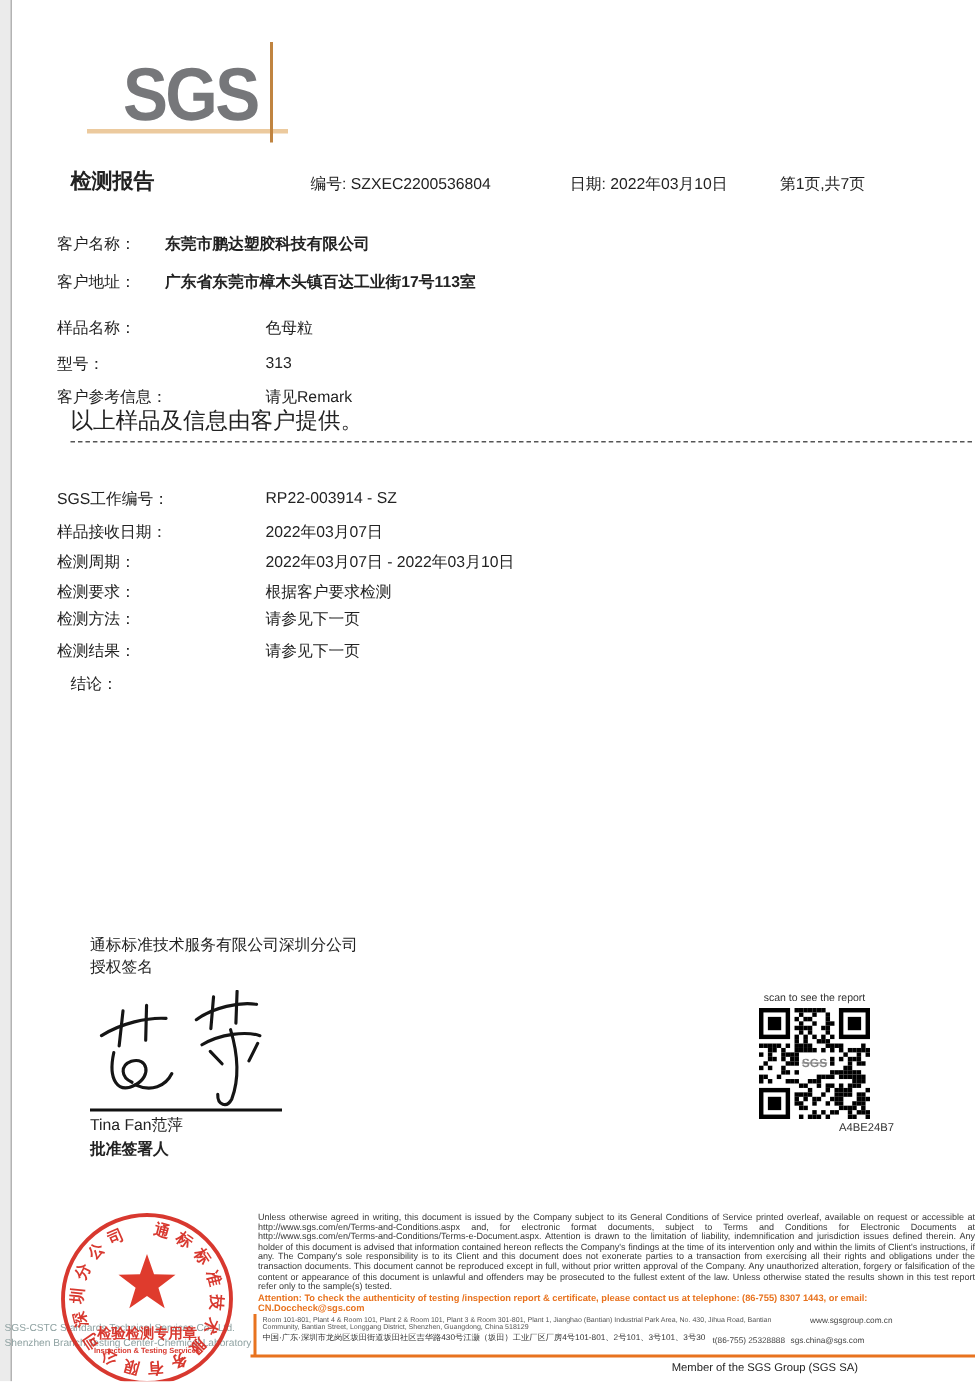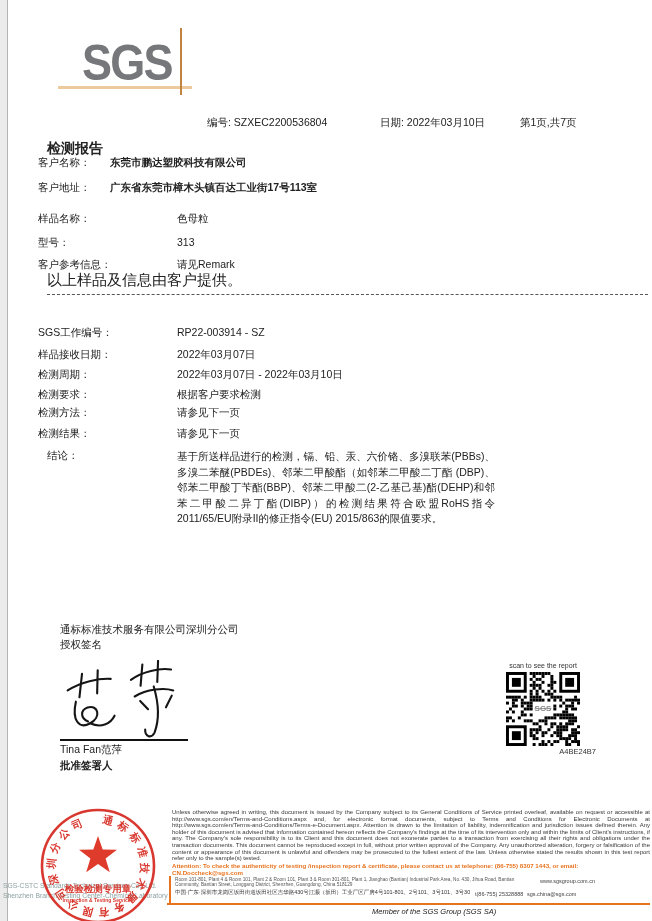--- a/index.html
+++ b/index.html
@@ -9,21 +9,21 @@
   }
   .abs{position:absolute;}
   
   .left-strip{left:0;top:0;width:7px;height:921px;background:#ebebeb;border-right:1px solid #b3b3b3;}
   
   .logo-text{left:82px;top:38px;font-size:50px;font-weight:bold;color:#76777a;
     letter-spacing:-2px;transform:scaleX(.9);transform-origin:left top;line-height:1;}
   .logo-underline{left:58px;top:86px;width:134px;height:3px;background:#ecca9e;}
   .logo-vline{left:180px;top:28px;width:2px;height:67px;background:#c08440;}
   
-  .report-title{left:47px;top:112px;font-size:14px;font-weight:bold;margin-top:28px;}
+  .report-title{left:47px;top:112px;font-size:14px;font-weight:bold;}
   .hdr{top:116px;font-size:10.5px;white-space:nowrap;}
   .hdr-no{left:207px;}
   .hdr-date{left:380px;}
   .hdr-pages{left:520px;}
   
   .row{font-size:10.5px;white-space:nowrap;}
   .row .lbl{position:absolute;left:38px;}
   .row .val-c1{position:absolute;left:110px;font-weight:bold;}
   .row .val-c2{position:absolute;left:177px;}
   .note{left:47px;top:271px;font-size:15px;text-align:center;}
@@ -52,21 +52,21 @@
   .legal{left:172px;top:809px;width:478px;}
   .legal-par{font-size:6px;line-height:6.6px;text-align:justify;color:#383838;}
   .legal-att{margin-top:1px;font-size:6.2px;line-height:6.8px;color:#e8731f;font-weight:bold;}
   .addr-vline{left:169px;top:876px;width:2px;height:28px;background:#e8731f;}
   .addr-en{left:175px;top:877px;width:358px;font-size:4.7px;color:#555;line-height:5px;}
   .addr-web{left:540px;top:878px;font-size:5.5px;color:#444;}
   .addr-cn{left:175px;top:889px;width:295px;font-size:5.5px;color:#333;line-height:6px;white-space:nowrap;overflow:hidden;}
   .addr-phone{left:475px;top:891px;font-size:5.5px;color:#444;}
   .addr-email{left:527px;top:891px;font-size:5.5px;color:#444;}
   .orange-hline{left:167px;top:903px;width:483px;height:2px;background:#e8731f;}
-  .member-line{left:372px;top:907px;width:200px;text-align:left;font-size:7.5px;color:#222;font-style:italic;}
+  .member-line{left:372px;top:907px;width:200px;text-align:right;font-size:7.5px;color:#222;}
 </style>
 </head>
 <body>
 
 <div class="page">
 
   <div class="abs left-strip"></div>
 
   <div class="abs logo-text">SGS</div>
   <div class="abs logo-underline"></div>
@@ -124,21 +124,20 @@
   </div>
   <div class="row" style="top:406px;position:absolute;left:0;width:652px;">
     <span class="lbl">检测方法：</span>
     <span class="val-c2">请参见下一页</span>
   </div>
   <div class="row" style="top:427px;position:absolute;left:0;width:652px;">
     <span class="lbl">检测结果：</span>
     <span class="val-c2">请参见下一页</span>
   </div>
   <div class="abs conclusion-lbl">结论：</div>
-  <div class="abs conclusion-txt">基于所送样品进行的检测，镉、铅、汞、六价铬、多溴联苯(PBBs)、多溴二苯醚(PBDEs)、邻苯二甲酸酯（如邻苯二甲酸二丁酯 (DBP)、邻苯二甲酸丁苄酯(BBP)、邻苯二甲酸二(2-乙基己基)酯(DEHP)和邻苯二甲酸二异丁酯(DIBP)）的检测结果符合欧盟RoHS指令2011/65/EU附录II的修正指令(EU) 2015/863的限值要求。</div>
 
   <div class="abs company-line">通标标准技术服务有限公司深圳分公司</div>
   <div class="abs auth-line">授权签名</div>
   <svg class="abs sig-svg" width="150" height="82" viewBox="0 0 150 82">
     <g fill="none" stroke="#151515" stroke-width="2.1" stroke-linecap="round" transform="rotate(-6 75 40)">
       <path d="M14,24 C28,17 46,15 58,17"></path>
       <path d="M30,9 L25,32"></path>
       <path d="M46,7 L43,30"></path>
       <path d="M21,36 C15,54 21,64 33,59 C45,54 43,41 32,43 C24,45 24,53 31,57"></path>
       <path d="M33,59 C43,65 53,62 58,54"></path>

